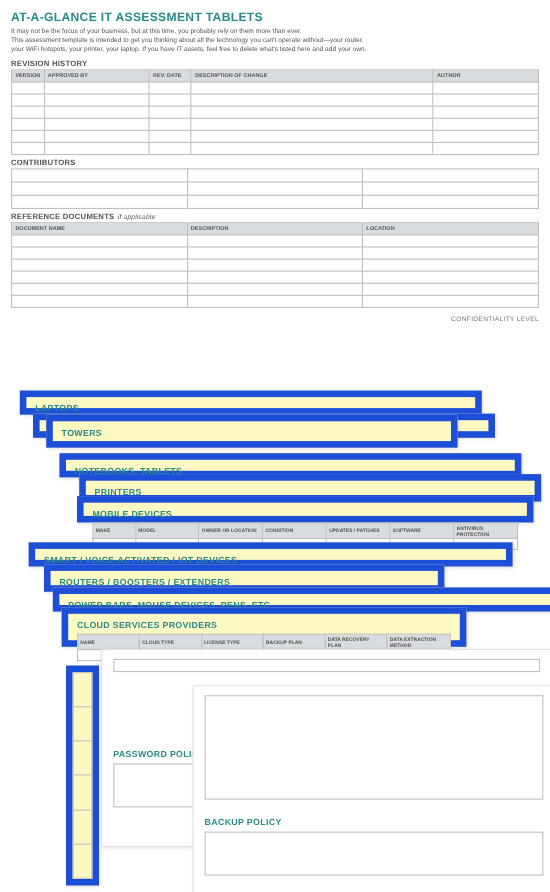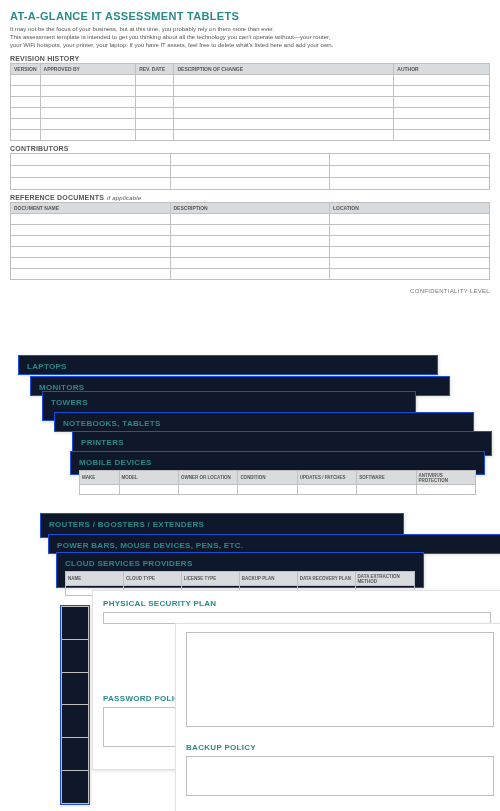--- a/index.html
+++ b/index.html
@@ -8,21 +8,21 @@
   .title { color: #2a8a8a; font-size: 11px; font-weight: bold; letter-spacing: 0.3px; margin-bottom: 4px; }
   .desc { color: #555; font-size: 6px; line-height: 1.3; margin-bottom: 6px; }
   .section-label { color: #555; font-size: 7px; font-weight: bold; margin: 4px 0 1px 0; letter-spacing: 0.2px; text-transform: uppercase; display: flex; align-items: baseline; gap: 3px; }
   .section-label .sub { font-weight: normal; font-style: italic; text-transform: none; font-size: 6px; }
   table { width: 100%; border-collapse: collapse; font-size: 5.5px; color: #555; }
   th { background: #d9dcde; font-weight: bold; text-align: left; padding: 2px 3px; border: 0.5px solid #c0c0c0; text-transform: uppercase; font-size: 5px; }
   td { border: 0.5px solid #c0c0c0; padding: 2px 3px; height: 11px; }
   .conf { text-align: right; font-size: 6px; color: #777; margin-top: 8px; letter-spacing: 0.3px; }
 
   .page2-wrap { position: absolute; top: 345px; left: 0; width: 500px; height: 466px; overflow: hidden; }
-  .card { position: absolute; background: #0f172a; border: 1px solid #1d4ed8; box-shadow: 1px 1px 3px rgba(0,0,0,0.12); padding: 6px 8px 4px 8px; }
+  .card { position: absolute; background: #fef9c3; border: 6px solid #1d4ed8; box-shadow: 1px 1px 3px rgba(0,0,0,0.12); padding: 6px 8px 4px 8px; }
   .card-title { color: #2a8a8a; font-size: 8px; font-weight: bold; letter-spacing: 0.3px; text-transform: uppercase; margin-bottom: 3px; }
   .card table th { font-size: 4.5px; padding: 1.5px 2px; }
   .card table td { height: 10px; }
   .bigcard { position: absolute; background: #fff; border: 1px solid #e2e2e2; box-shadow: 1px 1px 3px rgba(0,0,0,0.12); padding: 8px 10px; }
   .bigcard .bigtitle { color: #2a8a8a; font-size: 8px; font-weight: bold; letter-spacing: 0.3px; margin-bottom: 4px; text-transform: uppercase; }
   .bigbox { border: 0.5px solid #c0c0c0; background: #fff; }
 </style>
 </head>
 <body>
 
@@ -164,21 +164,21 @@
 <div class="page2-wrap">
 
   <div class="card" style="top:10px;left:18px;width:420px;height:20px;">
     <div class="card-title">LAPTOPS</div>
   </div>
 
   <div class="card" style="top:31px;left:30px;width:420px;height:20px;">
     <div class="card-title">MONITORS</div>
   </div>
 
-  <div class="card" style="top:46px;left:42px;width:374px;height:30px;">
+  <div class="card" style="top:32px;left:42px;width:374px;height:30px;">
     <div class="card-title">TOWERS</div>
   </div>
 
   <div class="card" style="top:67px;left:54px;width:420px;height:20px;">
     <div class="card-title">NOTEBOOKS, TABLETS</div>
   </div>
 
   <div class="card" style="top:86px;left:72px;width:420px;height:25px;">
     <div class="card-title">PRINTERS</div>
   </div>
@@ -204,20 +204,23 @@
             <td></td>
             <td></td>
             <td></td>
             <td></td>
             <td></td>
           </tr>
         </tbody>
     </table>
   </div>
 
+  <div class="card" style="top:148px;left:26px;width:440px;height:20px;">
+    <div class="card-title">SMART / VOICE-ACTIVATED / IoT DEVICES</div>
+  </div>
 
   <div class="card" style="top:168px;left:40px;width:364px;height:25px;">
     <div class="card-title">ROUTERS / BOOSTERS / EXTENDERS</div>
   </div>
 
   <div class="card" style="top:189px;left:48px;width:474px;height:20px;">
     <div class="card-title">POWER BARS, MOUSE DEVICES, PENS, ETC.</div>
   </div>
 
   <div class="card" style="top:207px;left:56px;width:368px;height:36px;">
@@ -265,21 +268,20 @@
             <td style="height:28px"></td>
           </tr>
       <tr>
             <td style="height:28px"></td>
           </tr>
     </tbody>
       </table>
   </div>
 
   <div class="bigcard" style="top:245px;left:92px;width:410px;height:180px;">
-    <div class="bigtitle">PHYSICAL SECURITY PLAN</div>
     <div class="bigbox" style="height:12px;margin-bottom:70px;"></div>
     <div class="bigtitle">PASSWORD POLICY</div>
     <div class="bigbox" style="height:40px;"></div>
   </div>
 
   <div class="bigcard" style="top:278px;left:175px;width:330px;height:200px;">
     <div class="bigbox" style="height:95px;margin-bottom:16px;"></div>
     <div class="bigtitle">BACKUP POLICY</div>
     <div class="bigbox" style="height:40px;"></div>
   </div>

